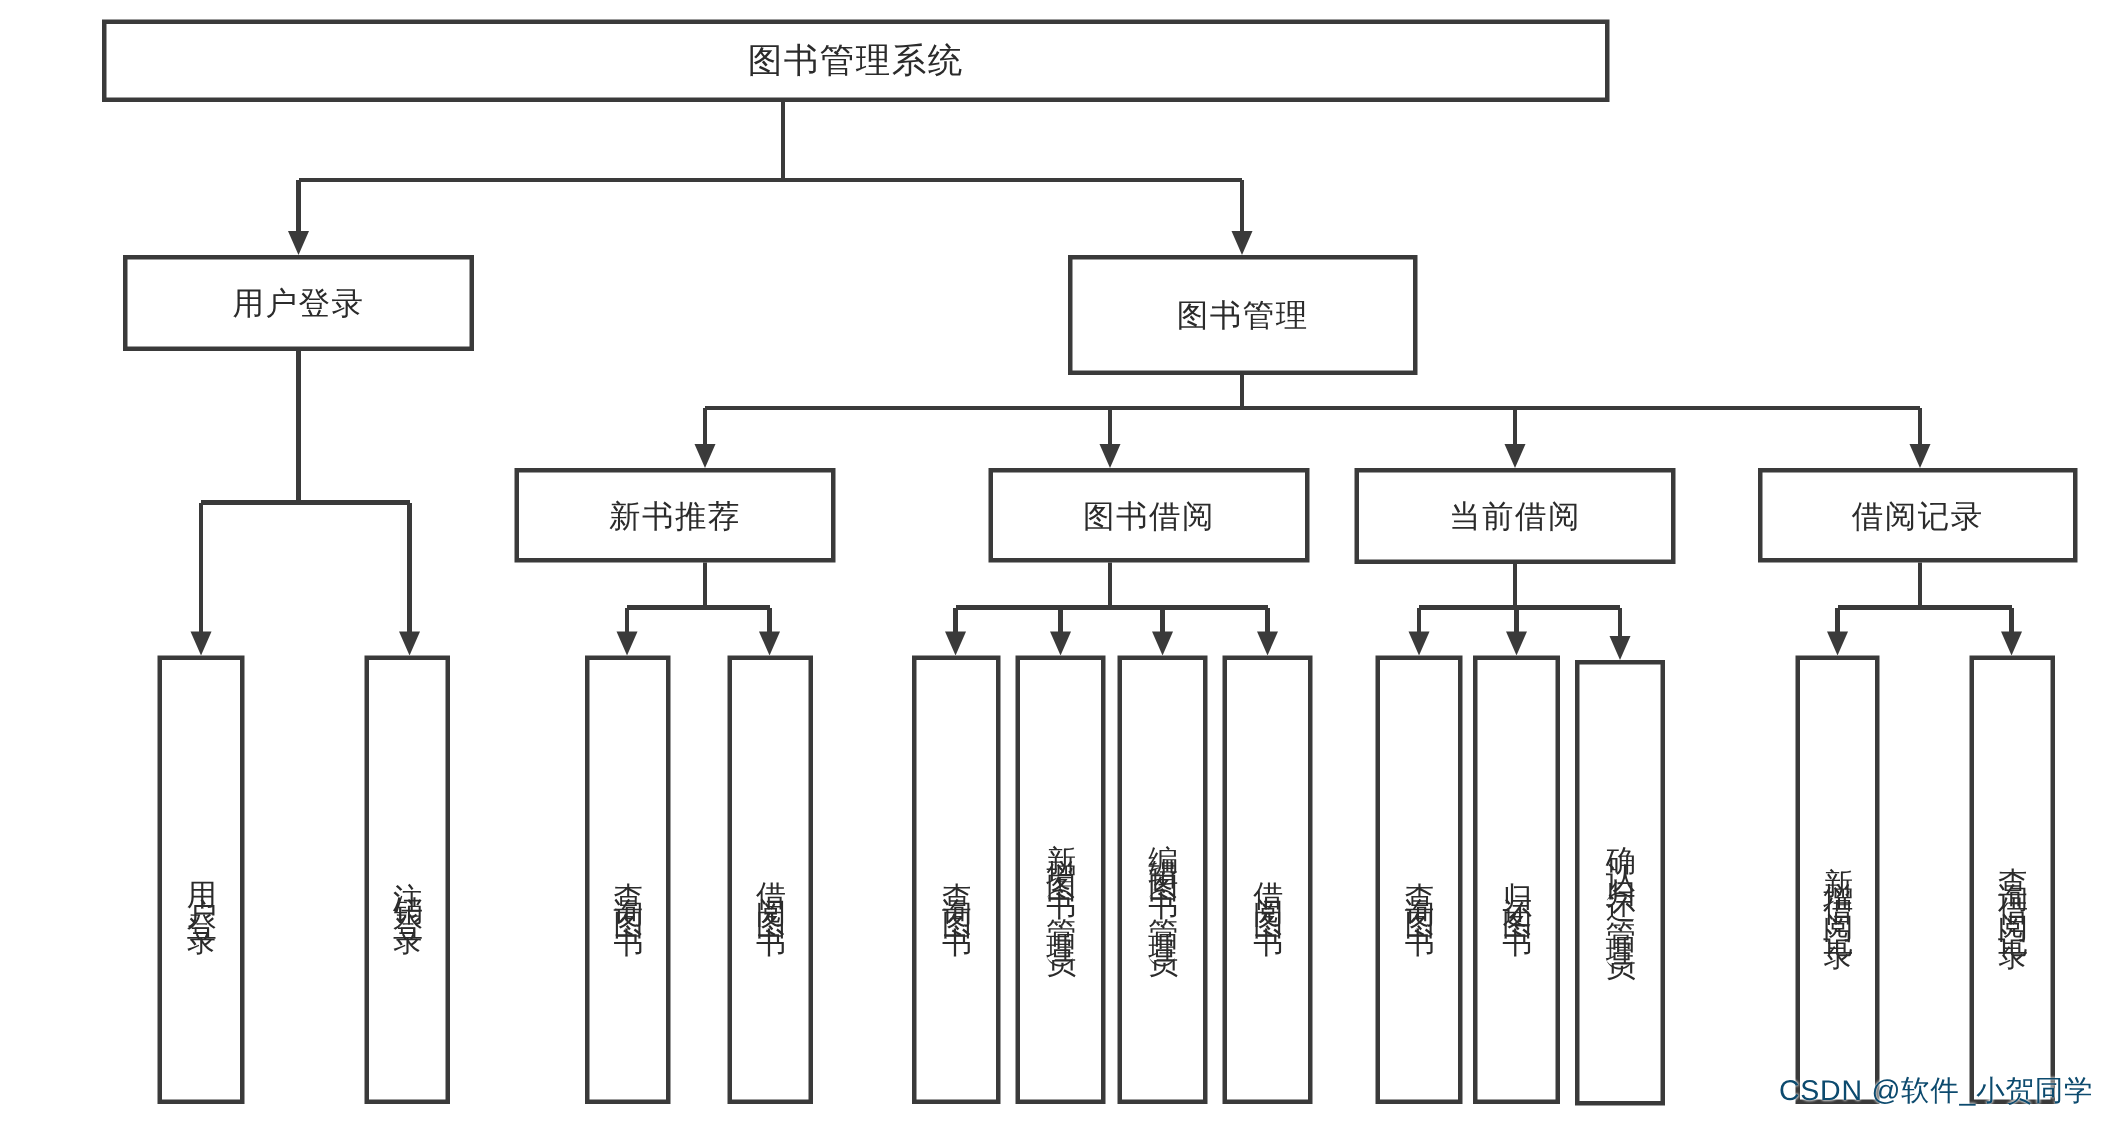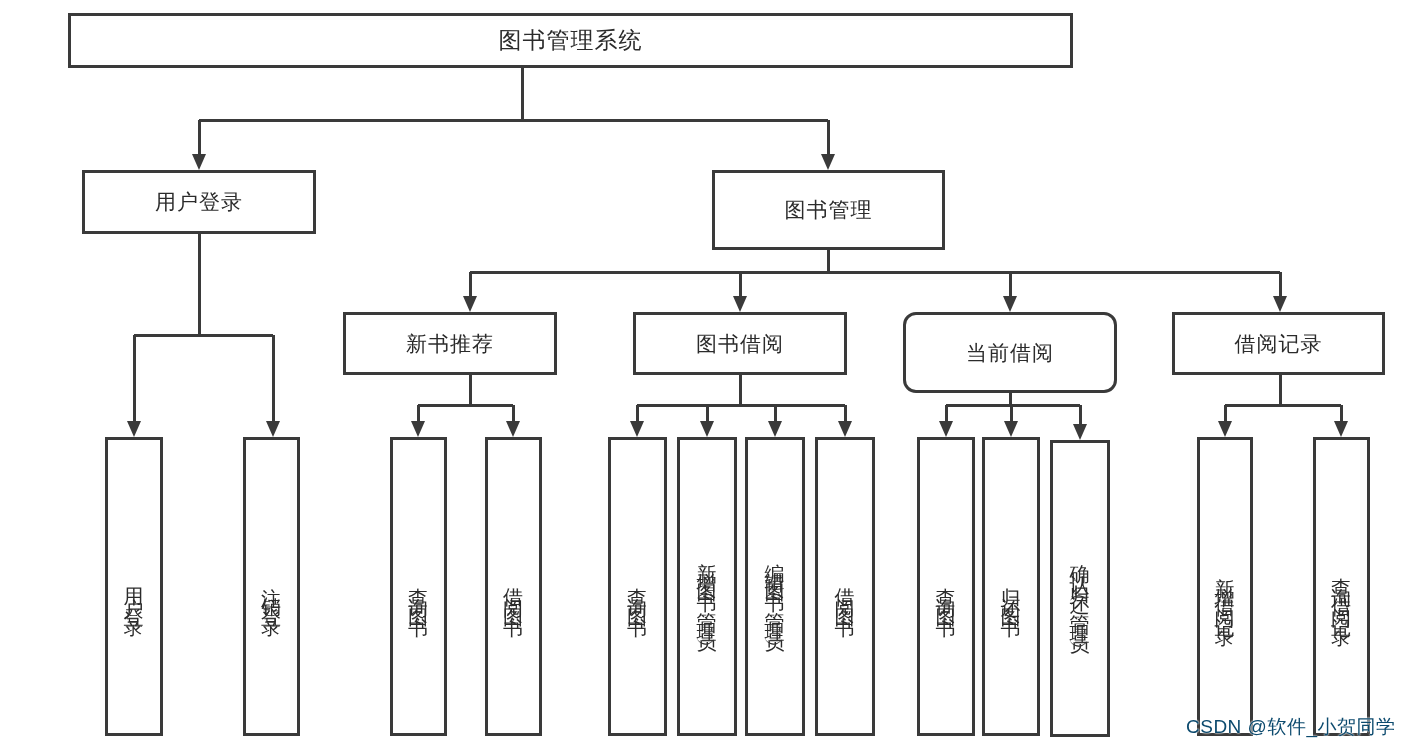--- a/index.html
+++ b/index.html
@@ -137,22 +137,22 @@
       <polygon class="head" points="1341,437 1334,421 1348,421"></polygon>
     </g>
   </svg>
 
   <div class="node hnode root-node" style="left:20px; top:13px; width:1005px; height:55px;margin-left:48px;">图书管理系统</div>
 
   <div class="node hnode" style="left:82px; top:170px; width:234px; height:64px;">用户登录</div>
   <div class="node hnode" style="left:712px; top:170px; width:233px; height:80px;">图书管理</div>
 
   <div class="node hnode" style="left:343px; top:312px; width:214px; height:63px;">新书推荐</div>
-  <div class="node hnode" style="left:633px; top:312px; width:214px; height:63px;">图书借阅</div>
-  <div class="node hnode" style="left:903px; top:312px; width:214px; height:81px;border-radius:13px;">当前借阅</div>
+  <div class="node hnode" style="left:659px; top:312px; width:214px; height:63px;">图书借阅</div>
+  <div class="node hnode" style="left:903px; top:312px; width:214px; height:64px;">当前借阅</div>
   <div class="node hnode" style="left:1172px; top:312px; width:213px; height:63px;">借阅记录</div>
 
   <div class="node vnode" style="left:105px; top:437px; width:58px; height:299px;">
     <span>用户登录</span>
   </div>
   <div class="node vnode" style="left:243px; top:437px; width:57px; height:299px;">
     <span>注销登录</span>
   </div>
 
   <div class="node vnode" style="left:390px; top:437px; width:57px; height:299px;">

